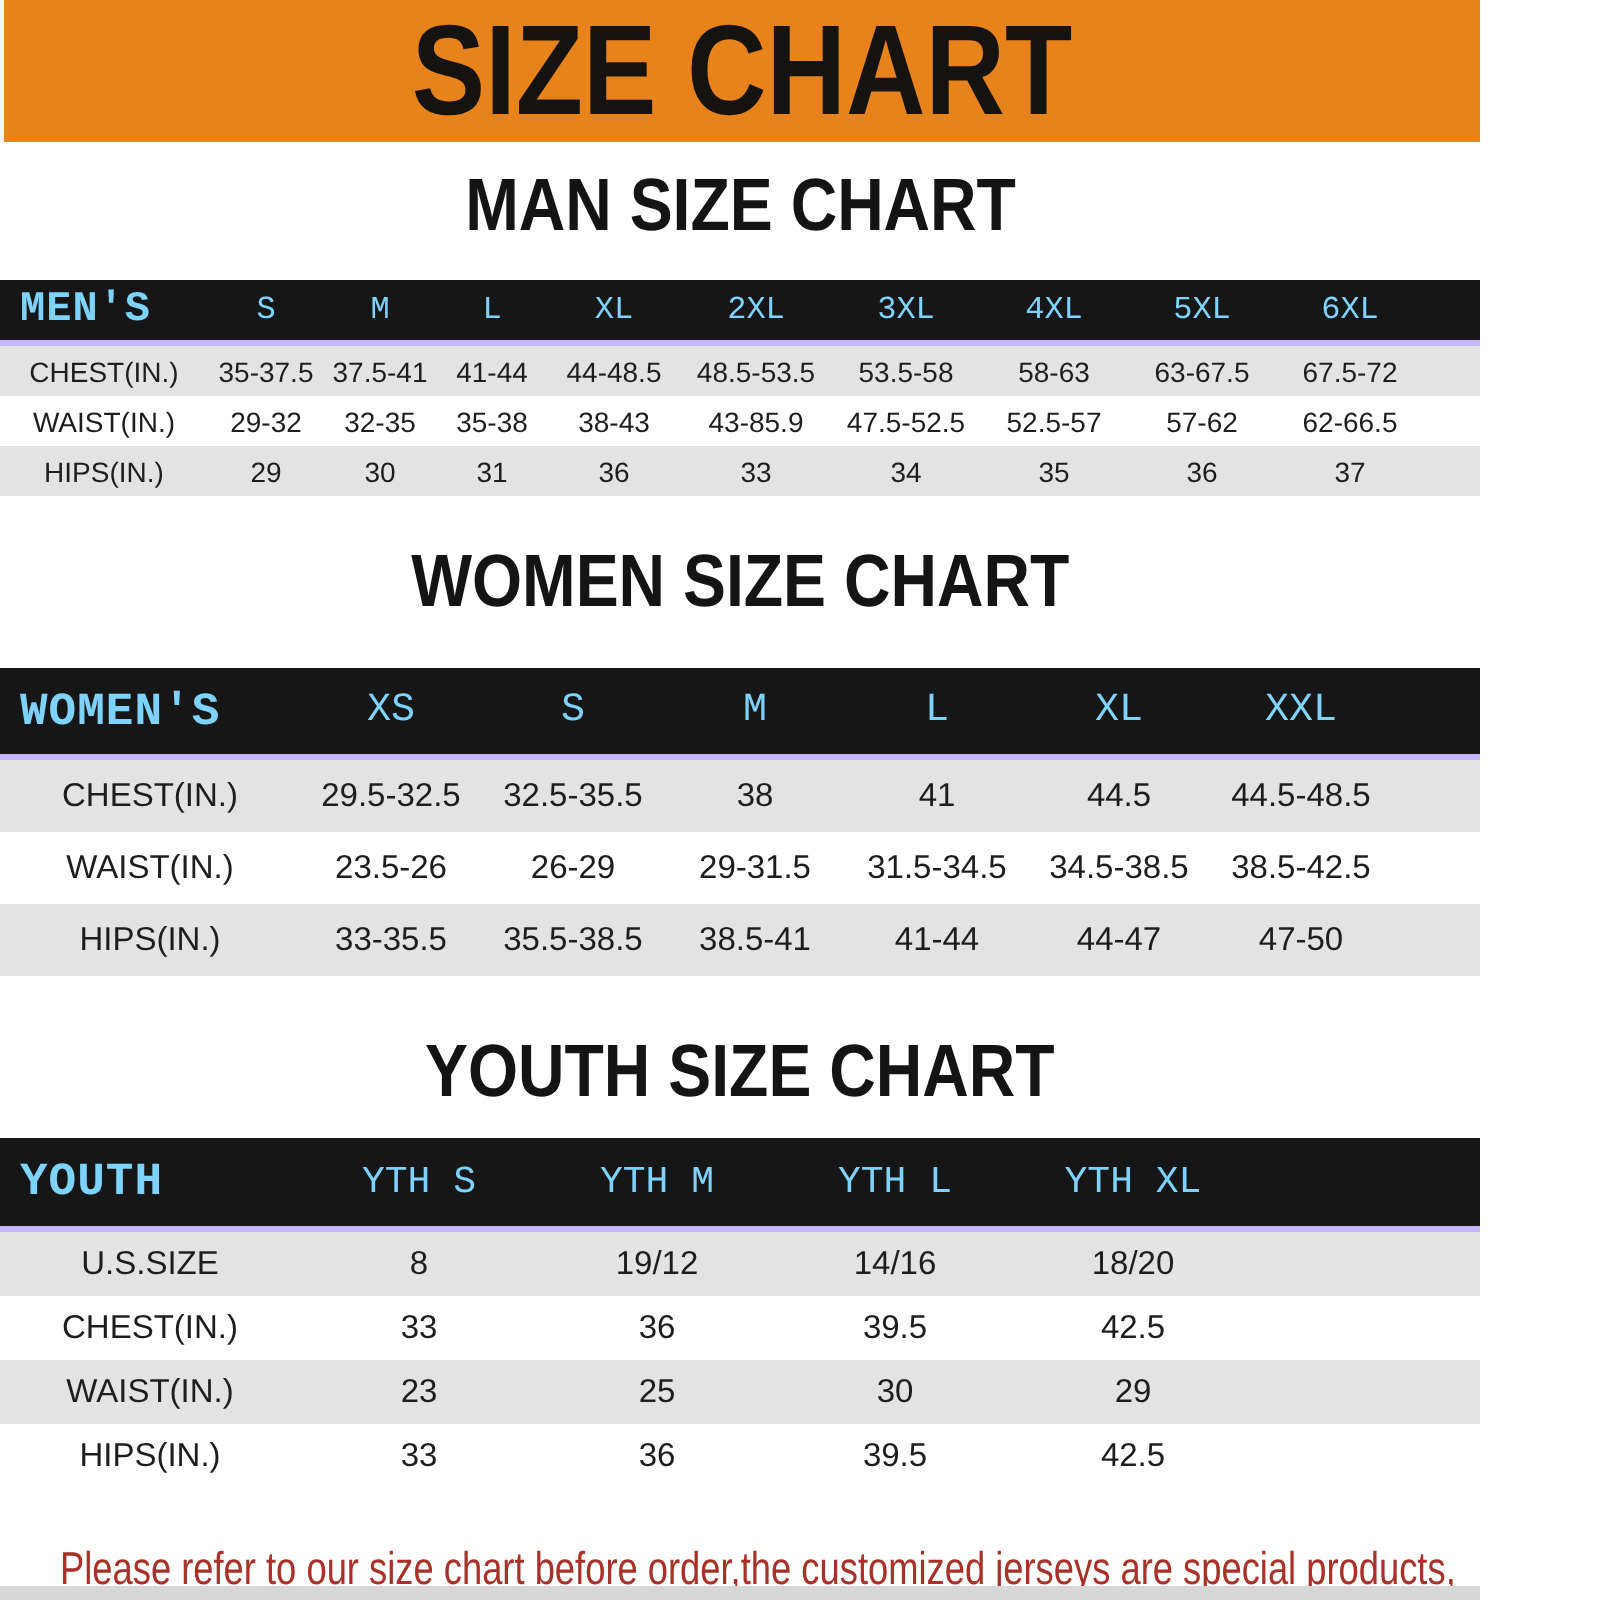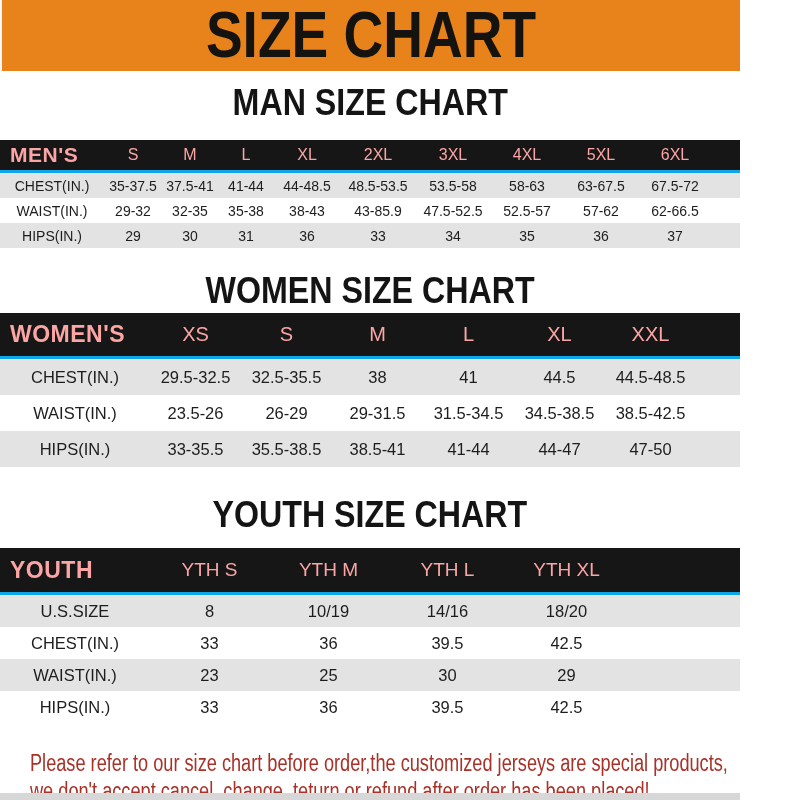--- a/index.html
+++ b/index.html
@@ -37,26 +37,26 @@
   }
   .sec-men   .section-heading { margin-top:17px; }
   .sec-women .section-heading { margin-top:28px; }
   .sec-youth .section-heading { margin-top:33px; }
 
   
   table.size-table {
     width:744px; margin:0 auto; border-collapse:collapse; table-layout:fixed;
   }
   .sec-men   table.size-table { margin-top:23px; }
-  .sec-women table.size-table { margin-top:8px; }
+  .sec-women table.size-table { margin-top:29px; }
   .sec-youth table.size-table { margin-top:19px; }
 
   table.size-table thead th {
-    background:#161616; color:#fca5a5; font-weight:normal;
-    text-align:center; border-bottom:3px solid #0ea5e9; overflow:hidden;
+    background:#161616; color:#7dd3fc; font-weight:normal;
+    text-align:center; border-bottom:3px solid #c4b5fd; overflow:hidden;font-family:Liberation Mono, monospace;
   }
   table.size-table thead th.corner {
     text-align:left; padding-left:10px; font-weight:bold; letter-spacing:0.5px;
   }
   table.size-table td {
     text-align:center; overflow:hidden; white-space:nowrap;
   }
   table.size-table tbody tr.stripe { background:#E3E3E3; }
   table.size-table tbody tr.plain  { background:#ffffff; }
 
@@ -253,21 +253,21 @@
             <th>YTH M</th>
             <th>YTH L</th>
             <th>YTH XL</th>
             <th></th>
           </tr>
         </thead>
         <tbody>
           <tr class="stripe" style="background: rgb(227, 227, 227);">
             <td class="row-label">U.S.SIZE</td>
             <td>8</td>
-            <td>10/19</td>
+            <td>19/12</td>
             <td>14/16</td>
             <td>18/20</td>
             <td></td>
           </tr>
           <tr class="plain">
             <td class="row-label">CHEST(IN.)</td>
             <td>33</td>
             <td>36</td>
             <td>39.5</td>
             <td>42.5</td>

